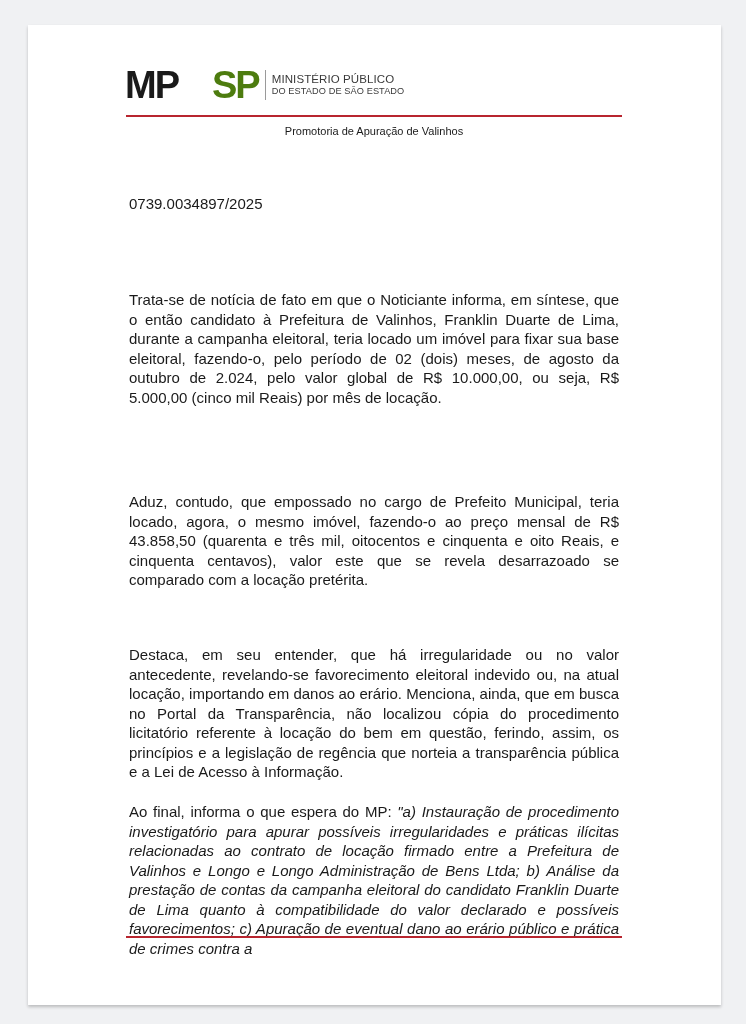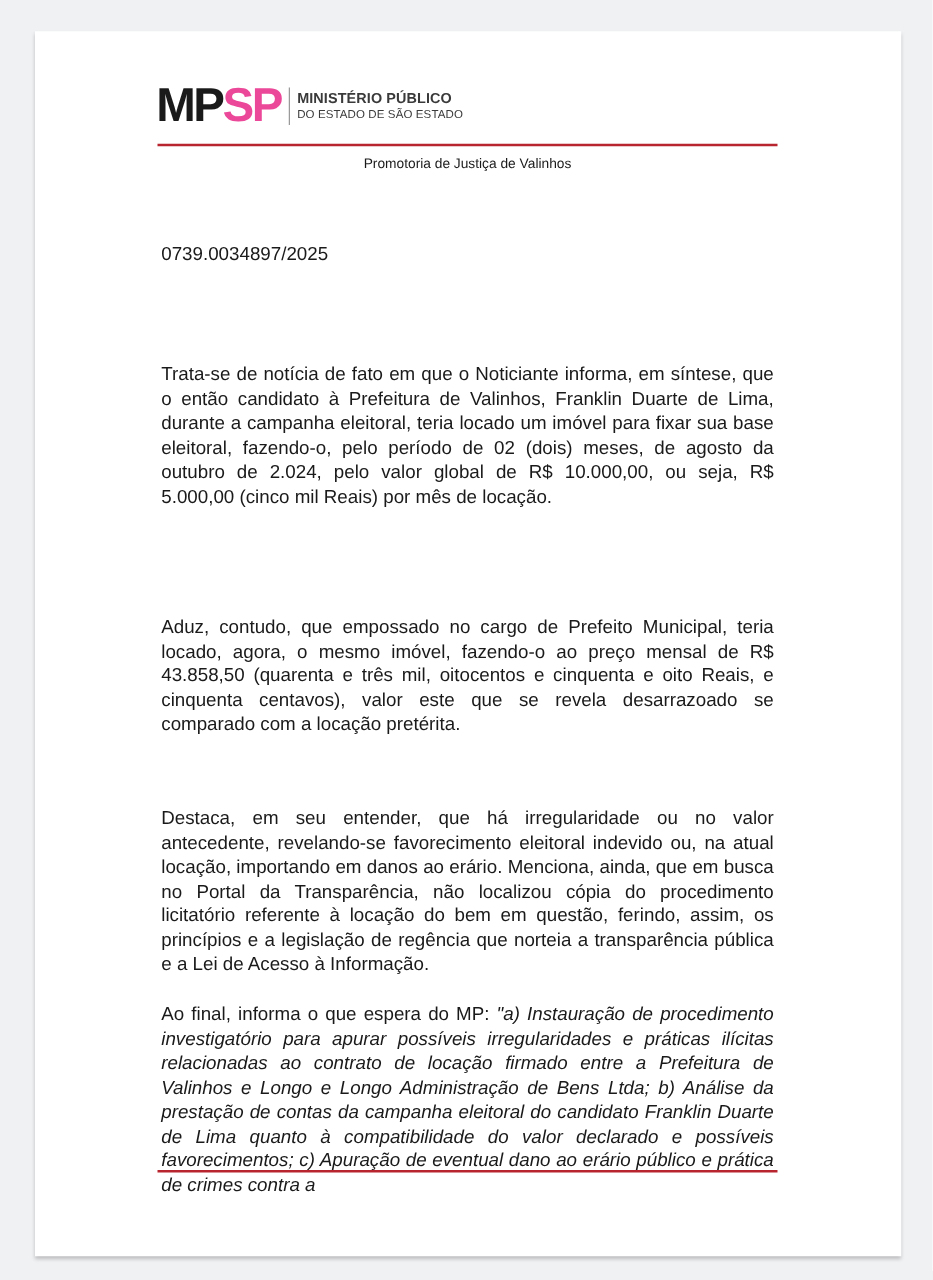--- a/index.html
+++ b/index.html
@@ -33,35 +33,35 @@
     }
     .logo-mark {
       font-family: "Liberation Sans", sans-serif;
       font-weight: 700;
       font-size: 38px;
       letter-spacing: -2px;
       line-height: 36px;
       transform: scaleX(1.0);
     }
     .logo-mp { color: #1a1a1a; margin-top: 40px; }
-    .logo-sp { color: #ec4899; }
+    .logo-sp { color: #4d7c0f; margin-left: 34px; }
     .logo-divider {
       width: 1px;
       height: 30px;
       background: #9a9a9a;
       margin: 0 6px 0 6px;
     }
     .logo-text {
       display: flex;
       flex-direction: column;
       justify-content: center;
       color: #3a3a3a;
       line-height: 12px;
     }
-    .logo-line1 { font-size: 11.5px; letter-spacing: 0.1px; font-weight: bold; }
+    .logo-line1 { font-size: 11.5px; letter-spacing: 0.1px; }
     .logo-line2 { font-size: 9.2px; letter-spacing: 0.1px; }
 
     .rule {
       position: absolute;
       left: 98px;
       width: 496px;
       height: 2px;
       background: #b8252f;
     }
     .rule-top { top: 90px; }
@@ -116,21 +116,21 @@
     <div class="logo-divider"></div>
     <div class="logo-text">
       <span class="logo-line1">MINISTÉRIO PÚBLICO</span>
       <span class="logo-line2">DO ESTADO DE SÃO ESTADO</span>
     </div>
   </div>
 
   <div class="rule rule-top"></div>
 
   <div class="office">
-    <span>Promotoria de Justiça de Valinhos</span>
+    <span>Promotoria de Apuração de Valinhos</span>
   </div>
 
   <div class="doc-number">0739.0034897/2025</div>
 
   <p class="para p1">Trata-se de notícia de fato em que o Noticiante informa, em síntese, que o então candidato à Prefeitura de Valinhos, Franklin Duarte de Lima, durante a campanha eleitoral, teria locado um imóvel para fixar sua base eleitoral, fazendo-o, pelo período de 02 (dois) meses, de agosto da outubro de 2.024, pelo valor global de R$ 10.000,00, ou seja, R$ 5.000,00 (cinco mil Reais) por mês de locação.</p>
   <p class="para p2">Aduz, contudo, que empossado no cargo de Prefeito Municipal, teria locado, agora, o mesmo imóvel, fazendo-o ao preço mensal de R$ 43.858,50 (quarenta e três mil, oitocentos e cinquenta e oito Reais, e cinquenta centavos), valor este que se revela desarrazoado se comparado com a locação pretérita.</p>
   <p class="para p3">Destaca, em seu entender, que há irregularidade ou no valor antecedente, revelando-se favorecimento eleitoral indevido ou, na atual locação, importando em danos ao erário. Menciona, ainda, que em busca no Portal da Transparência, não localizou cópia do procedimento licitatório referente à locação do bem em questão, ferindo, assim, os princípios e a legislação de regência que norteia a transparência pública e a Lei de Acesso à Informação.</p>
   <p class="para p4"><span>Ao final, informa o que espera do MP: </span><span class="italic">"a) Instauração de procedimento investigatório para apurar possíveis irregularidades e práticas ilícitas relacionadas ao contrato de locação firmado entre a Prefeitura de Valinhos e Longo e Longo Administração de Bens Ltda; b) Análise da prestação de contas da campanha eleitoral do candidato Franklin Duarte de Lima quanto à compatibilidade do valor declarado e possíveis favorecimentos; c) Apuração de eventual dano ao erário público e prática de crimes contra a</span></p>
 
   <div class="rule rule-bottom"></div>

